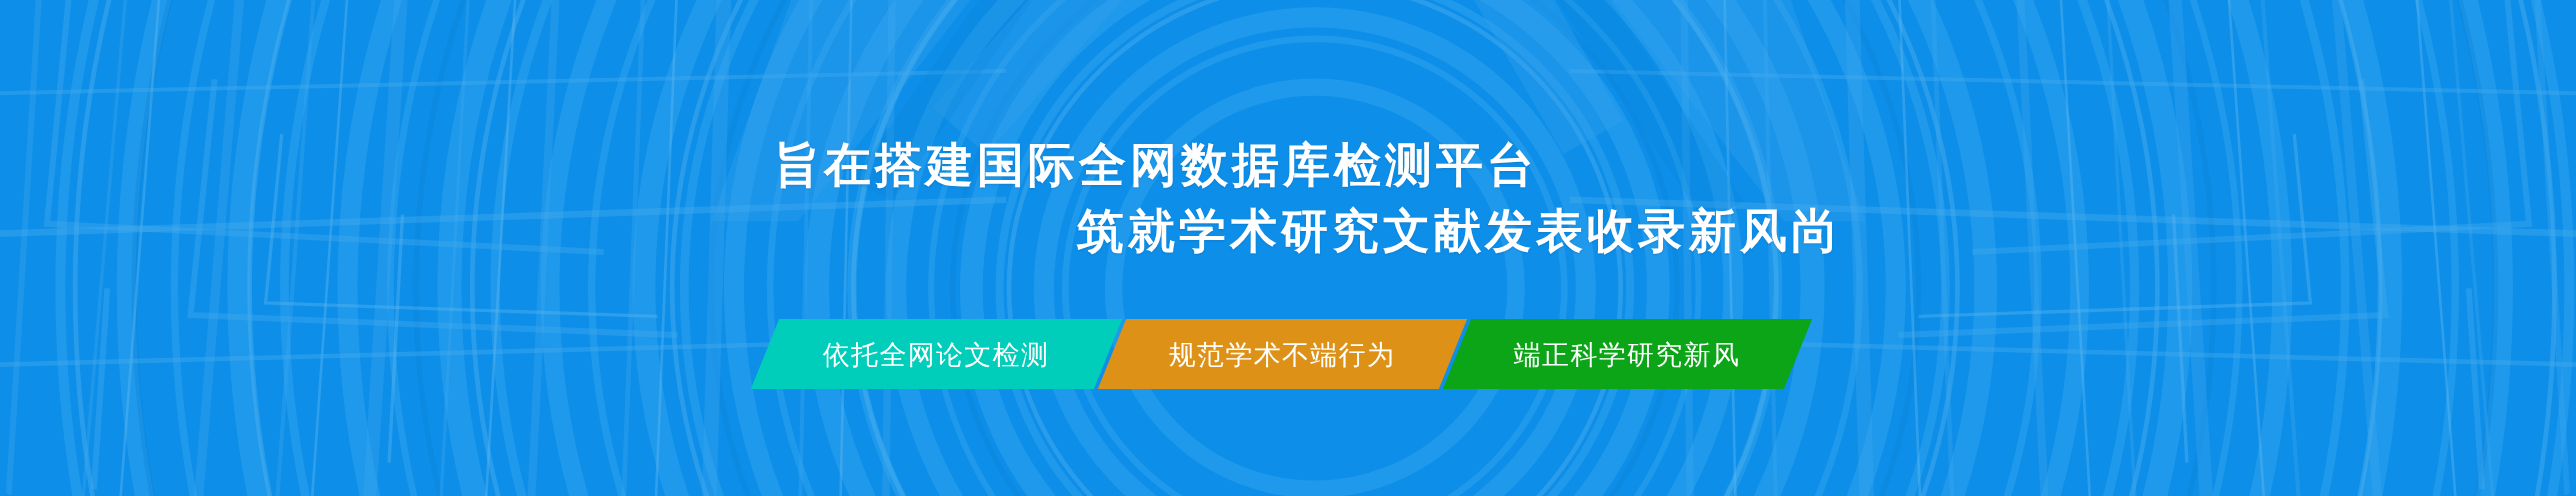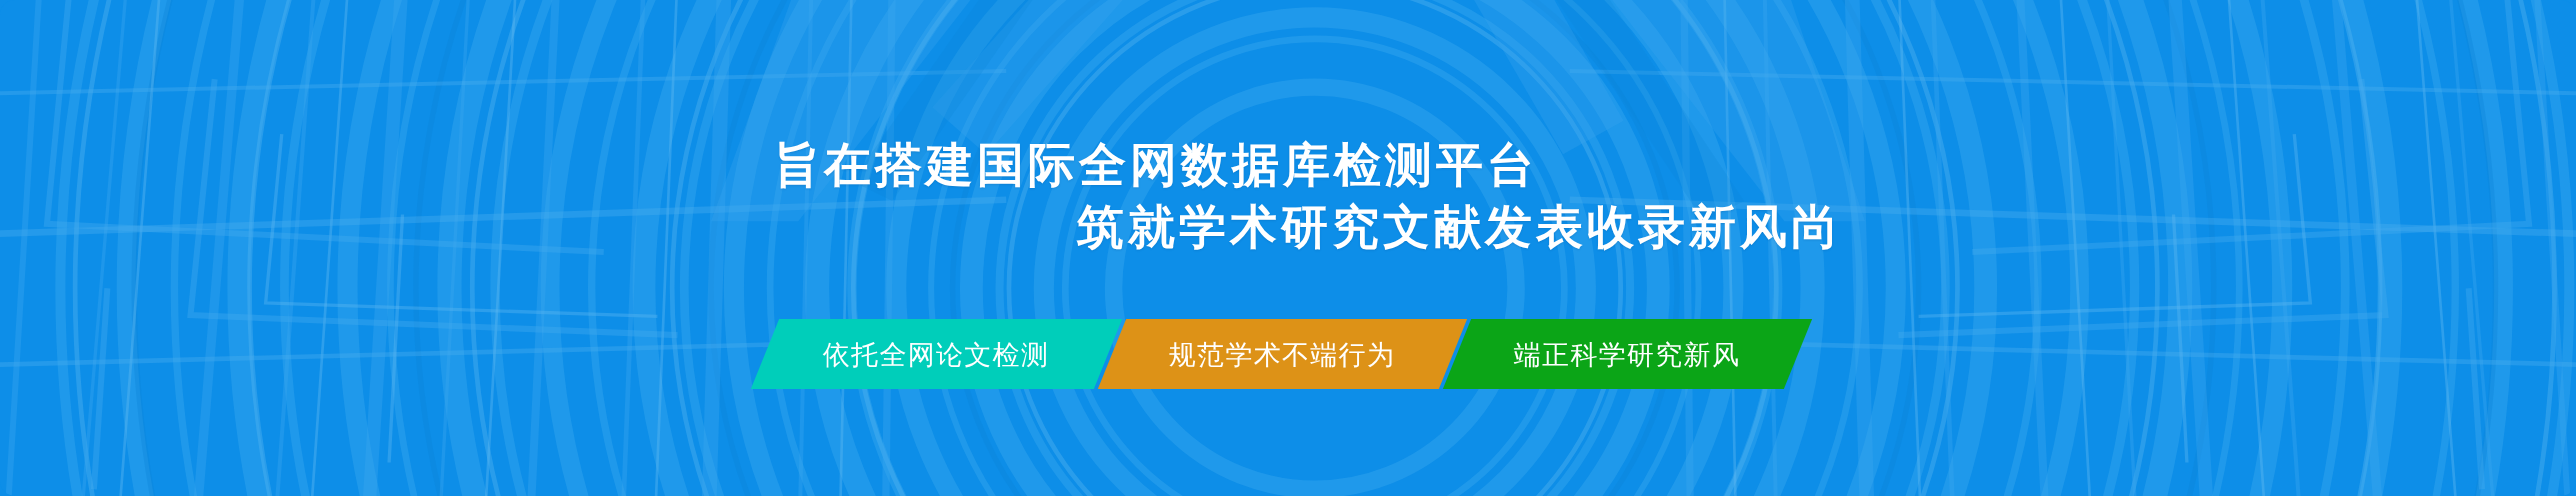--- a/index.html
+++ b/index.html
@@ -210,21 +210,21 @@
       <polygon points="2180,-30 2300,-30 2420,180 2330,230"></polygon>
     </g>
     <g fill="#0b83d6" fill-opacity="0.22">
       <polygon points="1480,-30 1560,-30 1330,300 1270,270"></polygon>
       <polygon points="2300,-30 2380,-30 2600,300 2540,330"></polygon>
     </g>
   </svg>
 
   <div id="headline">
     <div class="hl-line" id="hl-1" style="color: rgb(255, 255, 255);">旨在搭建国际全网数据库检测平台</div>
-    <div class="hl-line" id="hl-2" style="color: rgb(255, 255, 255); font-family: Liberation Mono, monospace;">筑就学术研究文献发表收录新风尚</div>
+    <div class="hl-line" id="hl-2" style="color: rgb(255, 255, 255);">筑就学术研究文献发表收录新风尚</div>
   </div>
 
   <div id="badge-strip">
     <div class="badge badge-1" style="background: rgb(0, 206, 186);">
       <span class="badge-label" style="color: rgb(255, 255, 255);">依托全网论文检测</span>
     </div>
     <div class="badge badge-2" style="background: rgb(221, 146, 23);">
       <span class="badge-label" style="color: rgb(255, 255, 255);">规范学术不端行为</span>
     </div>
     <div class="badge badge-3" style="background: rgb(11, 165, 23);">

